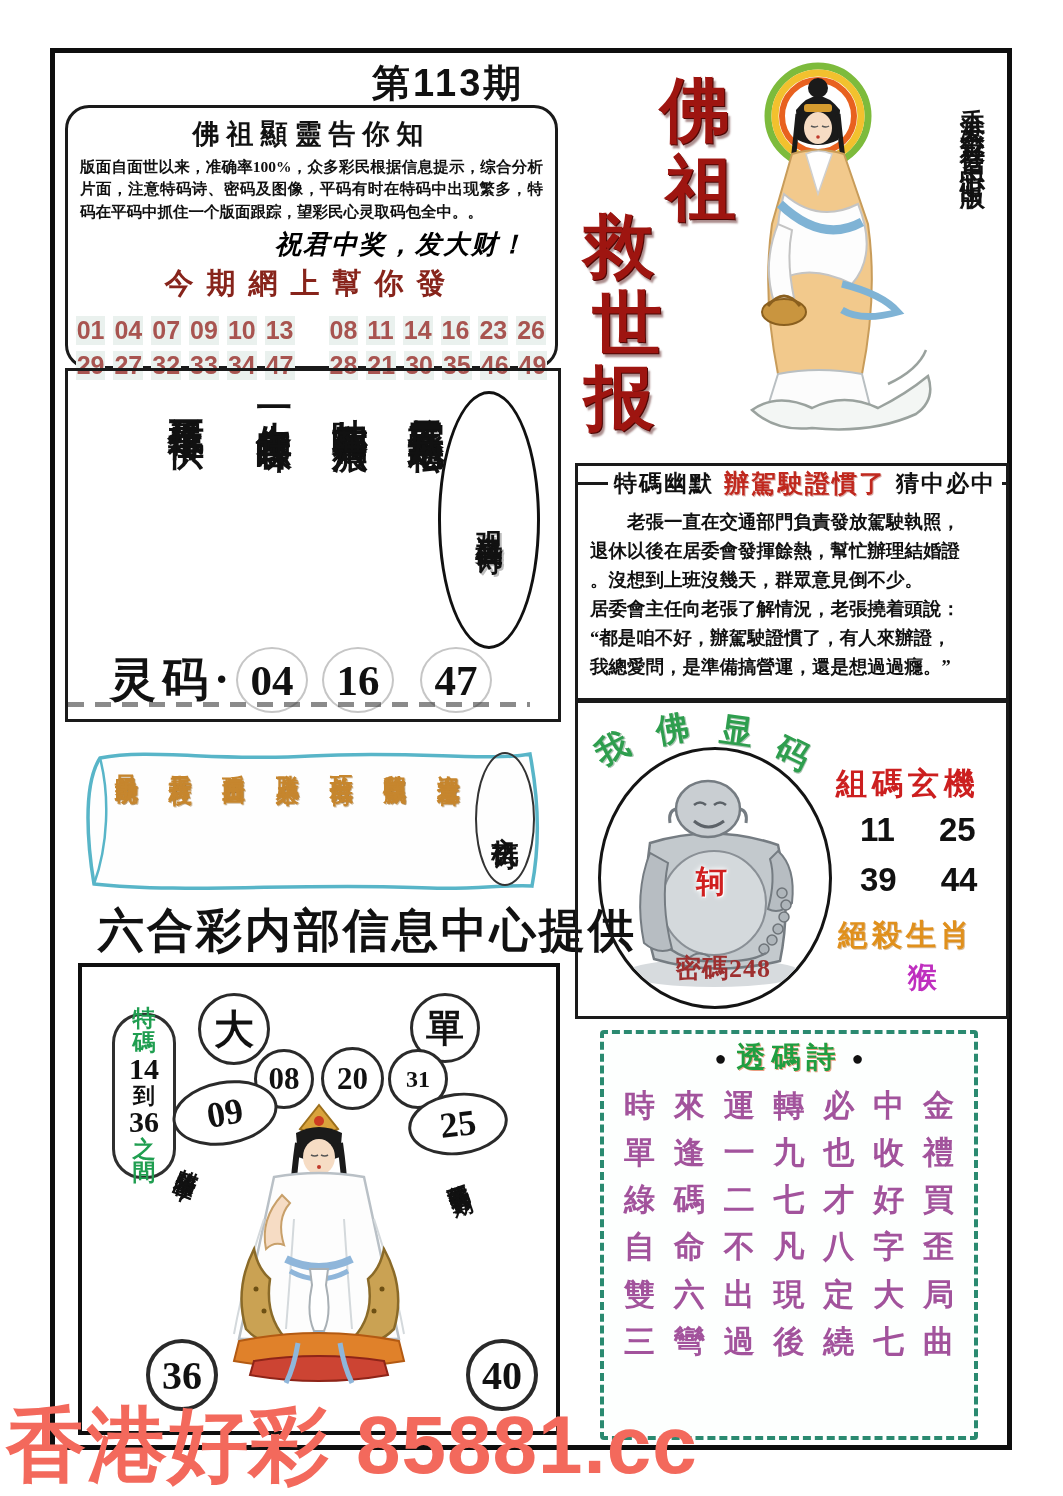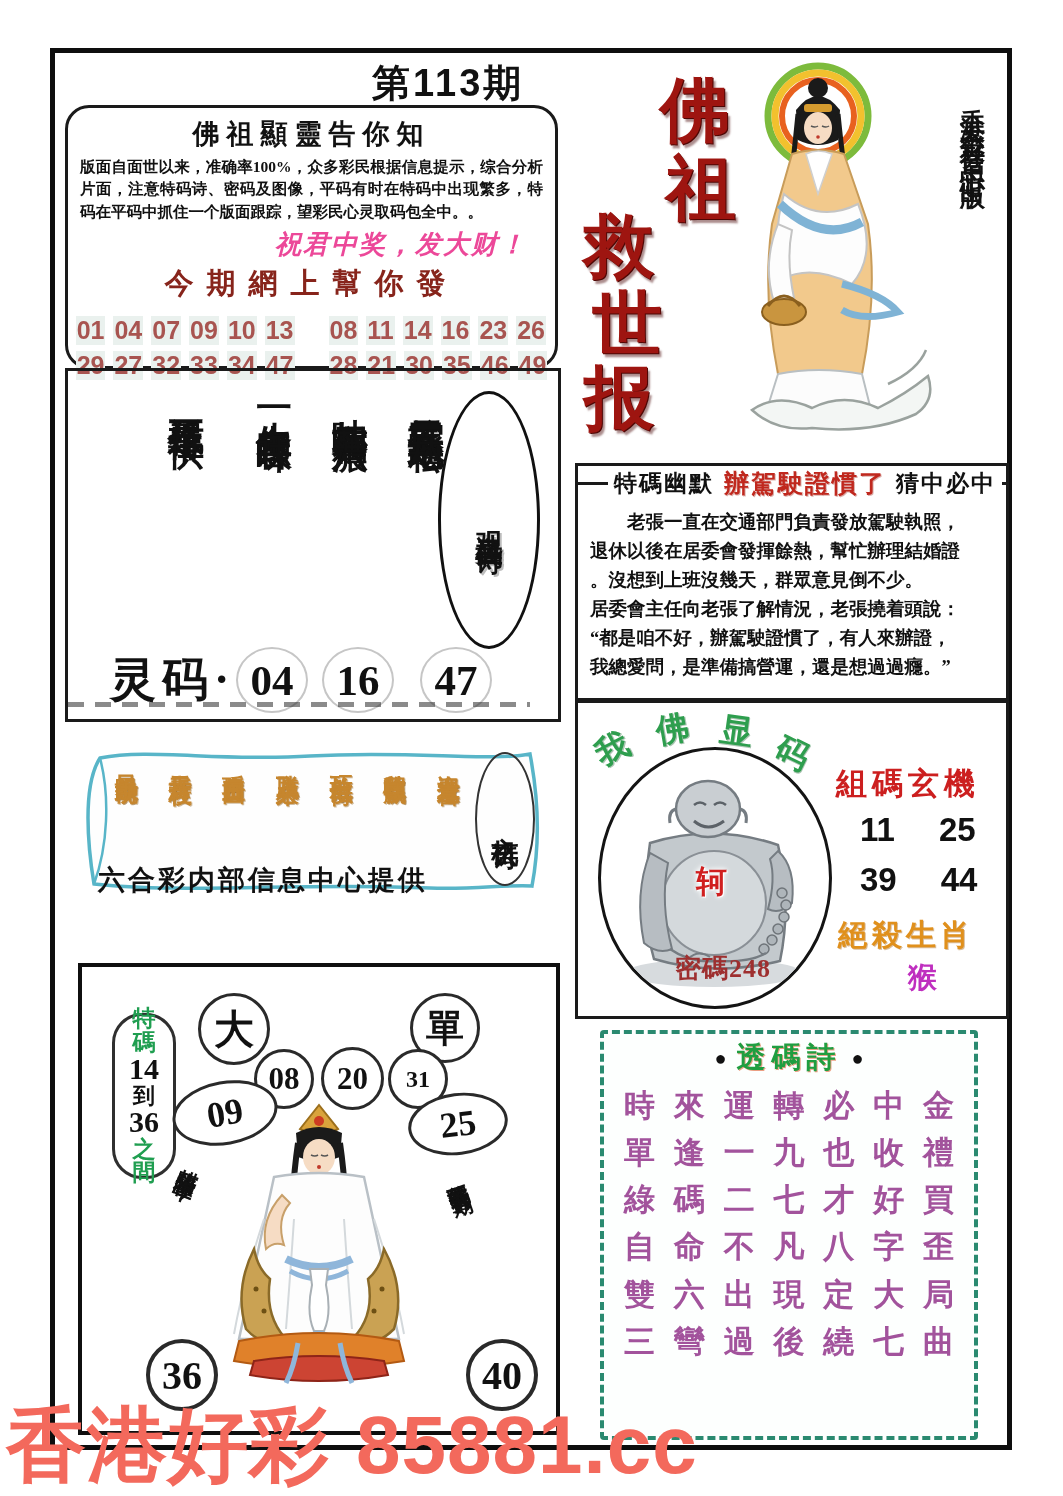--- a/index.html
+++ b/index.html
@@ -7,21 +7,21 @@
           font-family:"Liberation Serif","DejaVu Serif",serif;color:#111;}
   .abs{position:absolute;}
   
   .frame{left:50px;top:48px;width:952px;height:1392px;border:5px solid #0e0e0e;}
   
   .issue{left:372px;top:58px;font:800 38px "Liberation Sans","DejaVu Sans",sans-serif;letter-spacing:3px;}
   
   .announce{left:65px;top:105px;width:487px;height:258px;border:3px solid #1a1a1a;border-radius:24px;background:#fff;}
   .a-title{text-align:center;margin-top:8px;font-size:27px;font-weight:800;letter-spacing:7px;}
   .a-body{margin:4px 12px 0;font-size:15.5px;font-weight:700;line-height:1.45;text-align:justify;}
-  .a-wish{margin:4px 28px 0 0;text-align:right;color:#ec4899;font-size:26px;font-weight:800;font-style:italic;letter-spacing:2px;}
+  .a-wish{margin:4px 28px 0 0;text-align:right;color:#000000;font-size:26px;font-weight:800;font-style:italic;letter-spacing:2px;}
   .a-sub{margin:2px 0 12px;text-align:center;color:#87241b;font-size:29px;font-weight:800;letter-spacing:13px;}
   .a-nums{display:flex;gap:34px;justify-content:center;margin-top:6px;}
   .numgrp{display:flex;flex-direction:column;gap:6px;}
   .numrow{display:flex;gap:8px;}
   .numrow span{background:#eaf1ee;color:#a85450;font:700 25px "Liberation Sans","DejaVu Sans",sans-serif;padding:0 1px;}
   
   .m-char{font-size:70px;font-weight:800;color:#9e1510;line-height:1;
           text-shadow:3px 4px 2px rgba(70,5,5,.45),1px 1px 0 #550a06;}
   .publisher{left:956px;top:88px;height:336px;writing-mode:vertical-rl;text-orientation:upright;
              font-size:25px;font-weight:600;letter-spacing:7px;}
@@ -38,21 +38,21 @@
   .artifact{left:68px;top:702px;width:462px;height:5px;opacity:.55;
             background:repeating-linear-gradient(90deg,#2b2b2b 0 16px,transparent 16px 27px);}
   
   .banner{left:70px;top:736px;width:485px;height:162px;}
   .x-cols{position:absolute;left:45px;top:20px;width:345px;display:flex;justify-content:space-between;}
   .x-cols div{writing-mode:vertical-rl;text-orientation:upright;font-size:23px;font-weight:800;color:#c6862e;
               letter-spacing:2px;line-height:1;text-shadow:1px 1px 0 rgba(140,90,20,.4);}
   .x-oval{position:absolute;left:405px;top:16px;width:56px;height:130px;border:2px solid #333;border-radius:50%;
           display:flex;align-items:center;justify-content:center;}
   .x-oval div{writing-mode:vertical-rl;text-orientation:upright;font-size:27px;font-weight:800;letter-spacing:3px;}
-  .provider{left:98px;top:862px;font-size:27px;font-weight:800;letter-spacing:3px;}
+  .provider{left:98px;top:900px;font-size:46px;font-weight:800;letter-spacing:3px;}
   
   .chart{left:78px;top:963px;width:474px;height:464px;border:4px solid #0f0f0f;}
   .pill{position:absolute;left:30px;top:46px;width:58px;height:160px;border:3px solid #2f2f2f;border-radius:30px;
         display:flex;flex-direction:column;align-items:center;justify-content:center;line-height:1.02;}
   .pill span{display:block;text-align:center;}
   .pill .grn span{color:#1f9e50;font-size:23px;font-weight:800;}
   .pill .bignum{font-size:30px;font-weight:800;}
   .pill .mid{font-size:22px;font-weight:800;}
   .circ{position:absolute;border:3px solid #2a2a2a;border-radius:50%;display:flex;align-items:center;justify-content:center;background:#fff;}
   .ell{position:absolute;border:3px solid #2a2a2a;border-radius:50%;display:flex;align-items:center;justify-content:center;background:#fff;}

